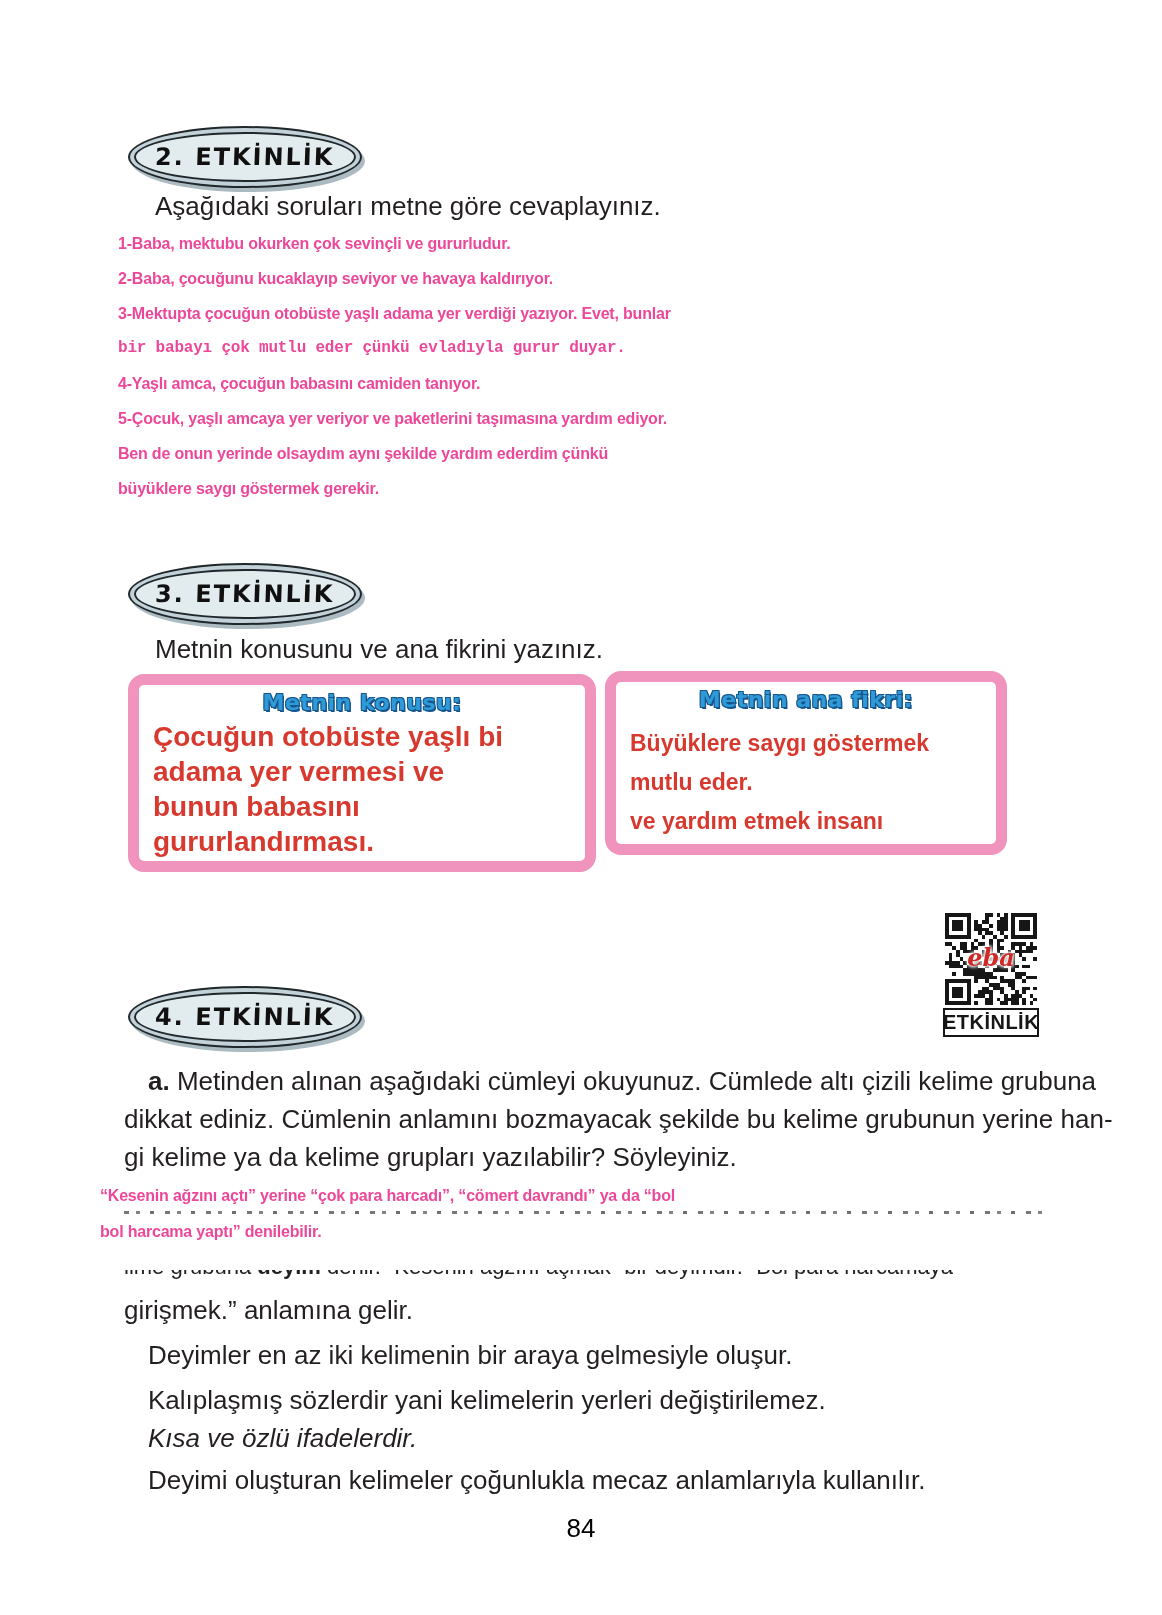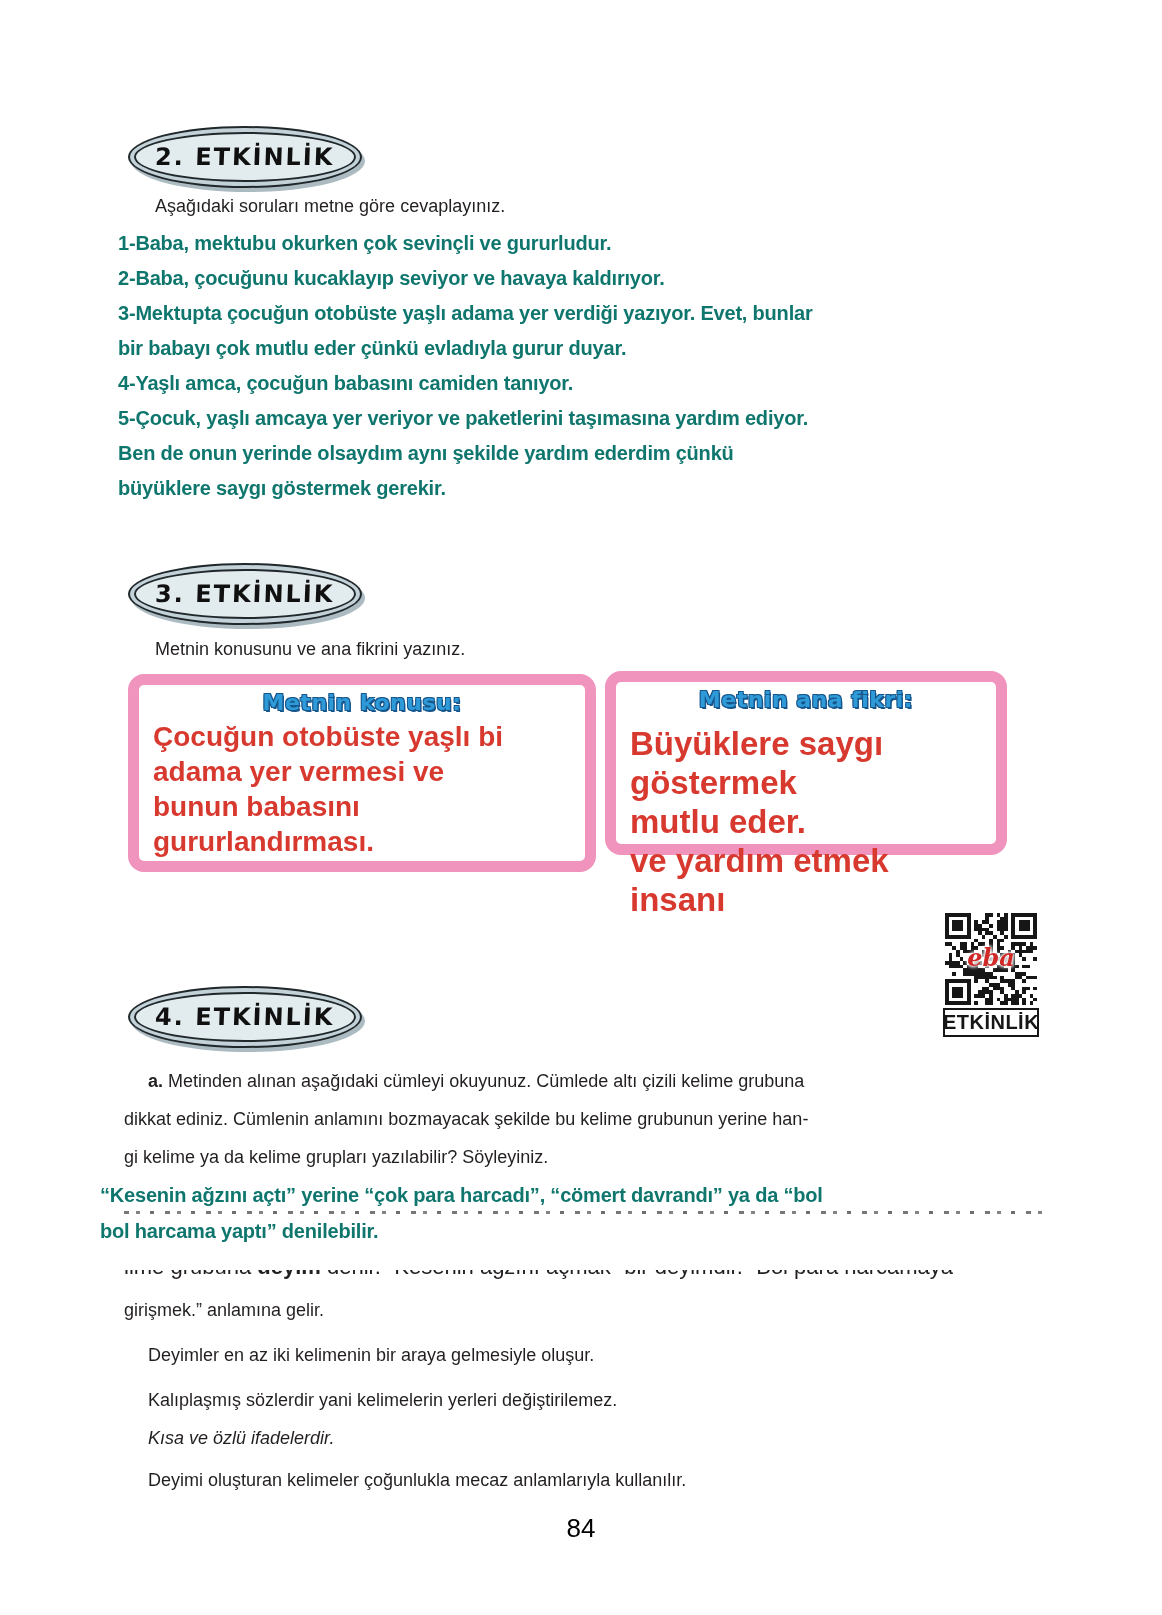--- a/index.html
+++ b/index.html
@@ -7,32 +7,32 @@
         font-family:"Liberation Sans",sans-serif;color:#222;}
 
   
   .badge{position:absolute;width:230px;height:58px;border-radius:50%;
          background:#c3d1d8;border:2px solid #20282b;box-shadow:3px 4px 0 rgba(144,164,173,.75);}
   .badge .inner{position:absolute;inset:4px;border-radius:50%;background:#e2ebee;
          border:2px solid #20282b;display:flex;align-items:center;justify-content:center;}
   .badge .inner span{font-family:"DejaVu Sans",sans-serif;font-weight:700;font-size:24px;
          letter-spacing:2px;color:#101010;transform:skewX(-2deg);}
 
-  .black-line{position:absolute;font-size:18px;line-height:30px;color:#231f20;white-space:nowrap;text-align:center;}
-  .red-line{position:absolute;font-weight:700;font-size:20px;line-height:35px;color:#0f766e;
+  .black-line{position:absolute;font-size:26px;line-height:30px;color:#231f20;white-space:nowrap;text-align:center;}
+  .red-line{position:absolute;font-weight:700;font-size:16px;line-height:35px;color:#ec4899;
             white-space:nowrap;letter-spacing:-.2px;}
 
   
   .pinkbox{position:absolute;background:#fff;border:11px solid #f194bd;border-radius:16px;box-sizing:border-box;}
   .pinkbox .title{margin-top:5px;text-align:center;font-family:"DejaVu Sans",sans-serif;
         font-weight:700;font-size:22px;color:#2e9bd8;letter-spacing:.5px;
         text-shadow:1px 1px 0 #17568c,-1px -1px 0 #17568c,1px -1px 0 #17568c,-1px 1px 0 #17568c, 1.5px 1.5px 0 #17568c;}
   .pinkbox .content{padding:4px 4px 0 14px;font-weight:700;color:#d8392f;}
   .box-left .content{font-size:28px;line-height:35px;}
-  .box-right .content{font-size:33px;line-height:39px;padding-top:12px;}
+  .box-right .content{font-size:23px;line-height:39px;padding-top:12px;}
 
   
   .qr-wrap{position:absolute;left:943px;top:913px;width:96px;}
   .qr-svg{display:block;width:96px;height:92px;}
   .eba-logo{position:absolute;left:0;top:30px;width:96px;text-align:center;
         font-family:"DejaVu Serif",serif;font-style:italic;font-weight:700;font-size:24px;color:#cf2a27;
         text-shadow:0 0 3px #fff,0 0 3px #fff,0 0 4px #fff,0 0 5px #fff;}
   .qr-label{margin-top:3px;height:29px;border:2px solid #161616;box-sizing:border-box;
         display:flex;align-items:center;justify-content:center;
         font-weight:700;font-size:20px;letter-spacing:.5px;color:#161616;}
@@ -58,21 +58,21 @@
       <span>2. ETKİNLİK</span>
     </div>
   </div>
 
   <div class="black-line" style="left:155px;top:191px;">Aşağıdaki soruları metne göre cevaplayınız.</div>
 
   <div>
     <div class="red-line" style="left:118px;top:226px;">1-Baba, mektubu okurken çok sevinçli ve gururludur.</div>
     <div class="red-line" style="left:118px;top:261px;">2-Baba, çocuğunu kucaklayıp seviyor ve havaya kaldırıyor.</div>
     <div class="red-line" style="left:118px;top:296px;">3-Mektupta çocuğun otobüste yaşlı adama yer verdiği yazıyor. Evet, bunlar</div>
-    <div class="red-line" style="left:118px;top:331px;">bir babayı çok mutlu eder çünkü evladıyla gurur duyar.</div>
+    <div class="red-line" style="left:118px;top:331px;font-family:Liberation Mono, monospace;">bir babayı çok mutlu eder çünkü evladıyla gurur duyar.</div>
     <div class="red-line" style="left:118px;top:366px;">4-Yaşlı amca, çocuğun babasını camiden tanıyor.</div>
     <div class="red-line" style="left:118px;top:401px;">5-Çocuk, yaşlı amcaya yer veriyor ve paketlerini taşımasına yardım ediyor.</div>
     <div class="red-line" style="left:118px;top:436px;">Ben de onun yerinde olsaydım aynı şekilde yardım ederdim çünkü</div>
     <div class="red-line" style="left:118px;top:471px;">büyüklere saygı göstermek gerekir.</div>
   </div>
 
   <div class="badge" style="left:128px;top:563px;">
     <div class="inner">
       <span>3. ETKİNLİK</span>
     </div>

